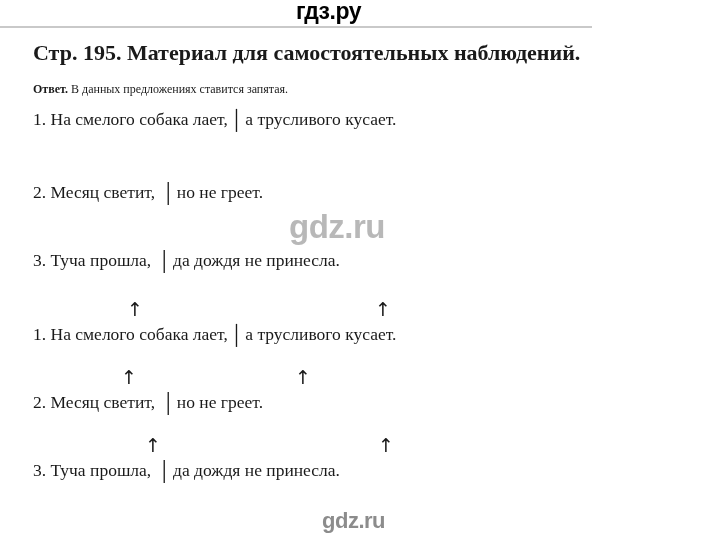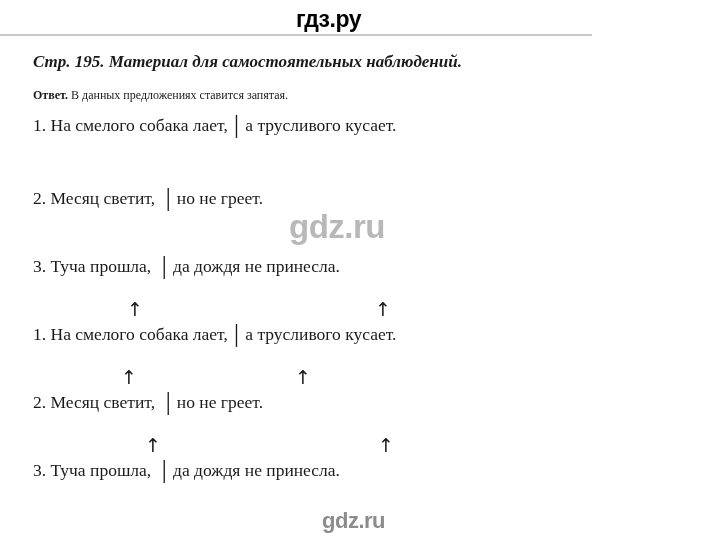--- a/index.html
+++ b/index.html
@@ -15,21 +15,21 @@
     position: relative;
     overflow: hidden;
   }
   .page {
     position: relative;
     width: 720px;
     height: 544px;
   }
   .top-bar {
     position: absolute;
-    top: 8px;
+    top: 0;
     left: 0;
     width: 592px;
     height: 28px;
     border-bottom: 2px solid #c9c9c9;
     box-sizing: border-box;
   }
   .top-logo {
     position: absolute;
     left: 296px;
     top: -2px;
@@ -40,25 +40,24 @@
     letter-spacing: -0.5px;
   }
   .content {
     position: absolute;
     left: 33px;
     top: 40px;
     width: 660px;
   }
   .heading {
     font-family: "Liberation Serif", serif;
-    font-size: 17px;
+    font-size: 22px;
     font-weight: bold;
-    margin: 12px 0 16px 0;
+    margin: 0 0 16px 0;
     line-height: 1.2;
-    font-style: italic;
   }
   .answer-line {
     font-size: 12px;
     margin: 0 0 10px 0;
     line-height: 1.3;
   }
   .answer-line b {
     font-weight: bold;
   }
   .sentence {

